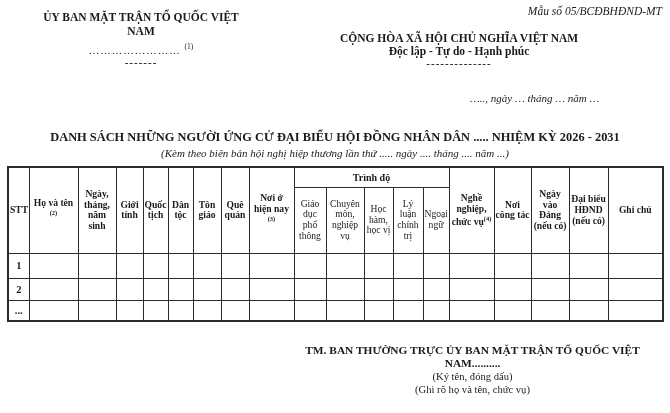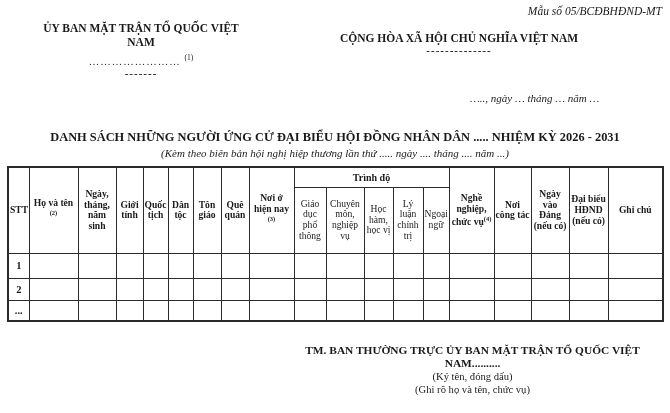--- a/index.html
+++ b/index.html
@@ -5,21 +5,21 @@
   * { margin:0; padding:0; box-sizing:border-box; }
   html,body { background:#ffffff; }
   body {
     width:670px; height:413px; position:relative; overflow:hidden;
     font-family:"Liberation Serif","DejaVu Serif",serif;
     color:#1a1a1a;
   }
   .page { position:absolute; inset:0; }
 
   
-  .org-block { position:absolute; left:35px; top:21px; width:212px; text-align:center; }
+  .org-block { position:absolute; left:35px; top:10px; width:212px; text-align:center; }
   .org-name { font-weight:bold; font-size:11.5px; line-height:1.25; }
   .org-dotted { font-size:10.5px; margin-top:3px; letter-spacing:1px; }
   .org-dotted sup { font-size:7.5px; letter-spacing:0; }
   .org-sep { font-weight:bold; font-size:11px; letter-spacing:1px; margin-top:1px; }
 
   .right-block { position:absolute; left:330px; top:5px; width:332px; }
   .form-code { font-style:italic; font-size:11.5px; text-align:right; }
   .national-wrap { width:258px; text-align:center; margin-top:15px; }
   .national-title { font-weight:bold; font-size:11.5px; }
   .motto { font-weight:bold; font-size:11.5px; margin-top:1px; }
@@ -63,20 +63,21 @@
   <div class="org-block">
     <div class="org-name">ỦY BAN MẶT TRẬN TỔ QUỐC VIỆT NAM</div>
     <div class="org-dotted"><span>……………………</span> <sup>(1)</sup></div>
     <div class="org-sep">-------</div>
   </div>
 
   <div class="right-block">
     <div class="form-code">Mẫu số 05/BCĐBHĐND-MT</div>
     <div class="national-wrap">
       <div class="national-title">CỘNG HÒA XÃ HỘI CHỦ NGHĨA VIỆT NAM</div>
+      <div class="motto">Độc lập - Tự do - Hạnh phúc</div>
       <div class="motto-sep">--------------</div>
     </div>
   </div>
 
   <div class="date-line">….., ngày … tháng … năm …</div>
 
   <div class="doc-title">DANH SÁCH NHỮNG NGƯỜI ỨNG CỬ ĐẠI BIỂU HỘI ĐỒNG NHÂN DÂN ..... NHIỆM KỲ 2026 - 2031</div>
   <div class="doc-subtitle">(Kèm theo biên bản hội nghị hiệp thương lần thứ ..... ngày .... tháng .... năm ...)</div>
 
   <table class="candidates">

